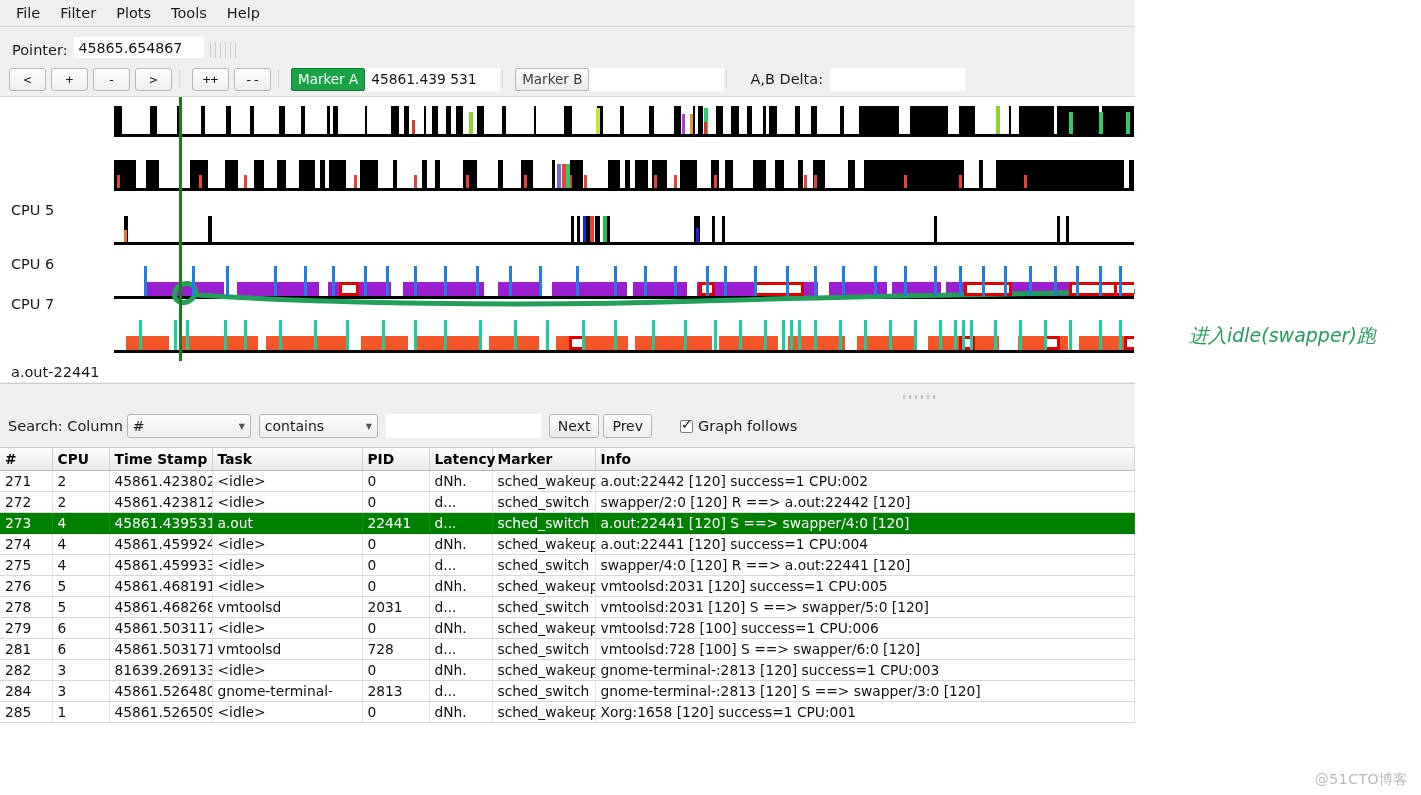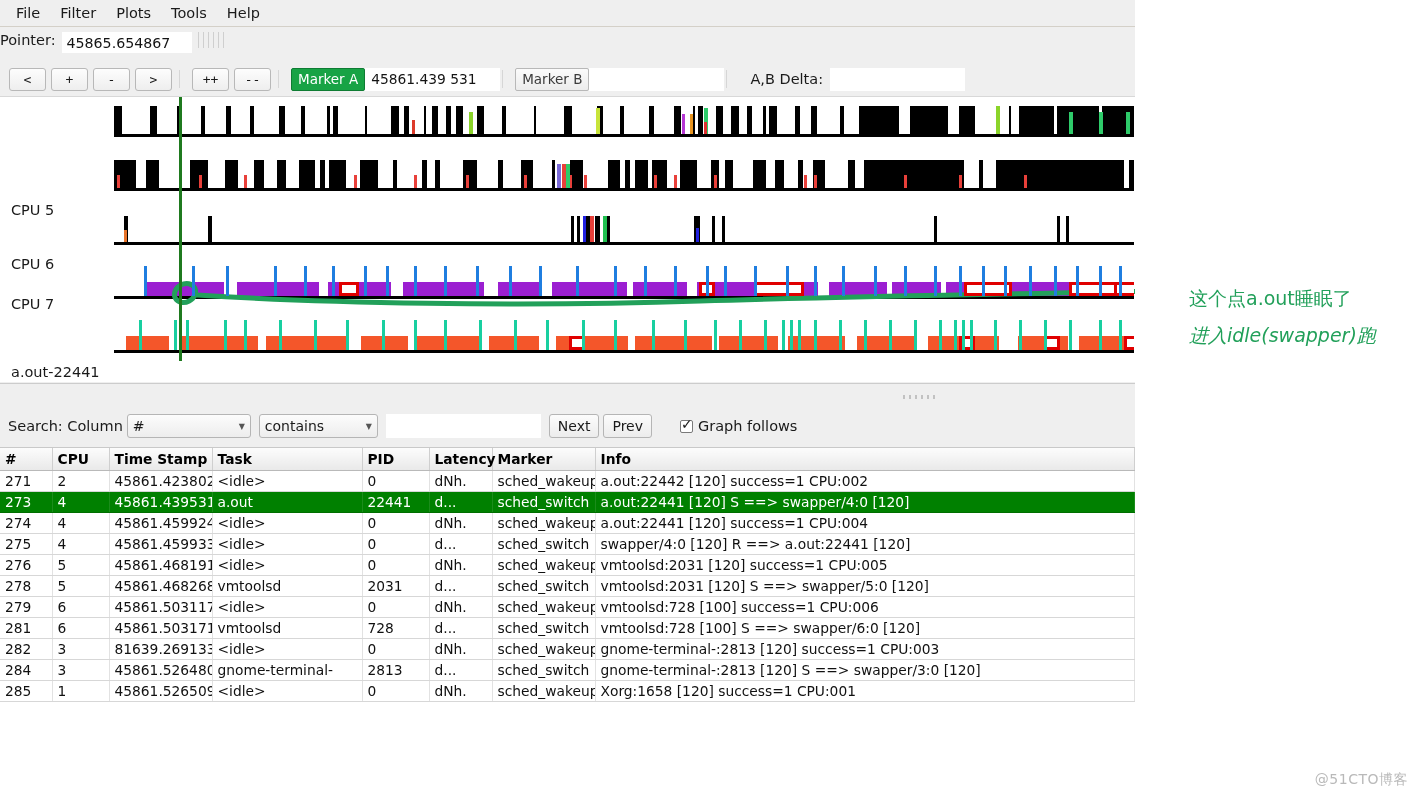--- a/index.html
+++ b/index.html
@@ -25,21 +25,21 @@
     display: flex; align-items: center; padding-left: 6px;
   }
   .menu-item {
     font-size: 14.5px; color: #1a1a1a; padding: 3px 10px; line-height: 16px;
     white-space: nowrap; cursor: default;
   }
 
   
   .pointer-row {
     position: absolute; left: 0; top: 32px; width: 1301px; height: 26px;
-    display: flex; align-items: flex-start; padding-left: 0;
+    display: flex; align-items: flex-end; padding-left: 12px;
   }
   .pointer-label { font-size: 14.5px; color: #1a1a1a; margin-right: 6px; }
   .pointer-input {
     width: 130px; height: 21px; background: #ffffff; border: 1px solid #ffffff;
     font-size: 14.2px; color: #141414; padding: 0 4px; line-height: 21px;
     font-family: "DejaVu Sans", "Liberation Sans", sans-serif;
   }
   .grip {
     width: 30px; height: 16px; margin-left: 6px;
     background-image: repeating-linear-gradient(to right, #cfcfcf 0px, #cfcfcf 1px, transparent 1px, transparent 5px);
@@ -564,20 +564,30 @@
             <tr>
               <td class="c-num">271</td>
               <td class="c-cpu">2</td>
               <td class="c-ts">45861.423802</td>
               <td class="c-task">&lt;idle&gt;</td>
               <td class="c-pid">0</td>
               <td class="c-lat">dNh.</td>
               <td class="c-evt">sched_wakeup</td>
               <td class="c-info">a.out:22442 [120] success=1 CPU:002</td>
             </tr>
+            <tr>
+              <td class="c-num">272</td>
+              <td class="c-cpu">2</td>
+              <td class="c-ts">45861.423812</td>
+              <td class="c-task">&lt;idle&gt;</td>
+              <td class="c-pid">0</td>
+              <td class="c-lat">d...</td>
+              <td class="c-evt">sched_switch</td>
+              <td class="c-info">swapper/2:0 [120] R ==&gt; a.out:22442 [120]</td>
+            </tr>
             <tr class="sel">
               <td class="c-num">273</td>
               <td class="c-cpu">4</td>
               <td class="c-ts">45861.439531</td>
               <td class="c-task">a.out</td>
               <td class="c-pid">22441</td>
               <td class="c-lat">d...</td>
               <td class="c-evt">sched_switch</td>
               <td class="c-info">a.out:22441 [120] S ==&gt; swapper/4:0 [120]</td>
             </tr>
@@ -669,17 +679,16 @@
               <td class="c-pid">0</td>
               <td class="c-lat">dNh.</td>
               <td class="c-evt">sched_wakeup</td>
               <td class="c-info">Xorg:1658 [120] success=1 CPU:001</td>
             </tr>
           </tbody>
       </table>
     </div>
   </div>
 
-  <div class="annot-text" style="left:1189px; top:283px;">这个点a.out睡眠了</div>
   <div class="annot-text" style="left:1189px; top:320px;font-style:italic;">进入idle(swapper)跑</div>
 
   <div class="watermark">@51CTO博客</div>
 </div>
 
 </body></html>

